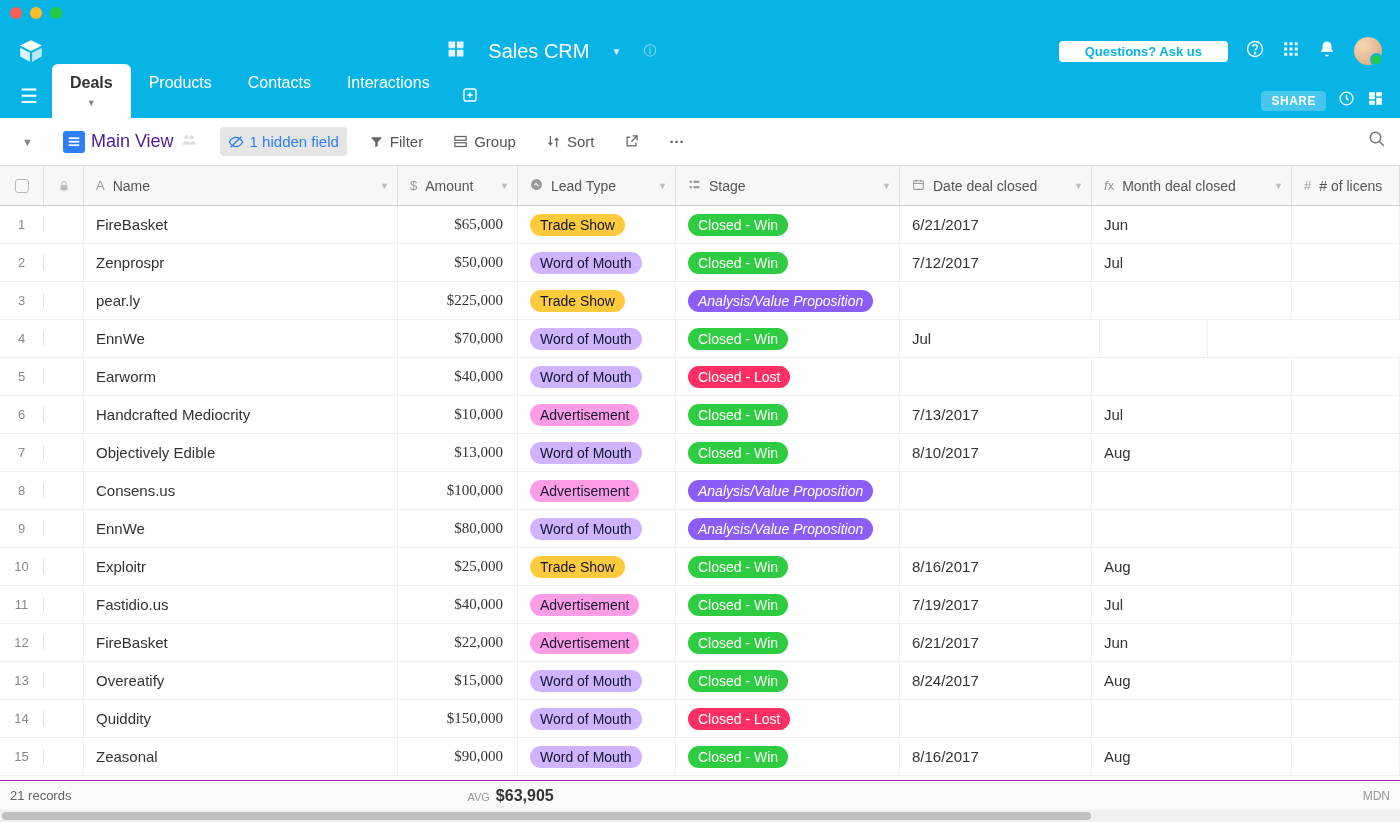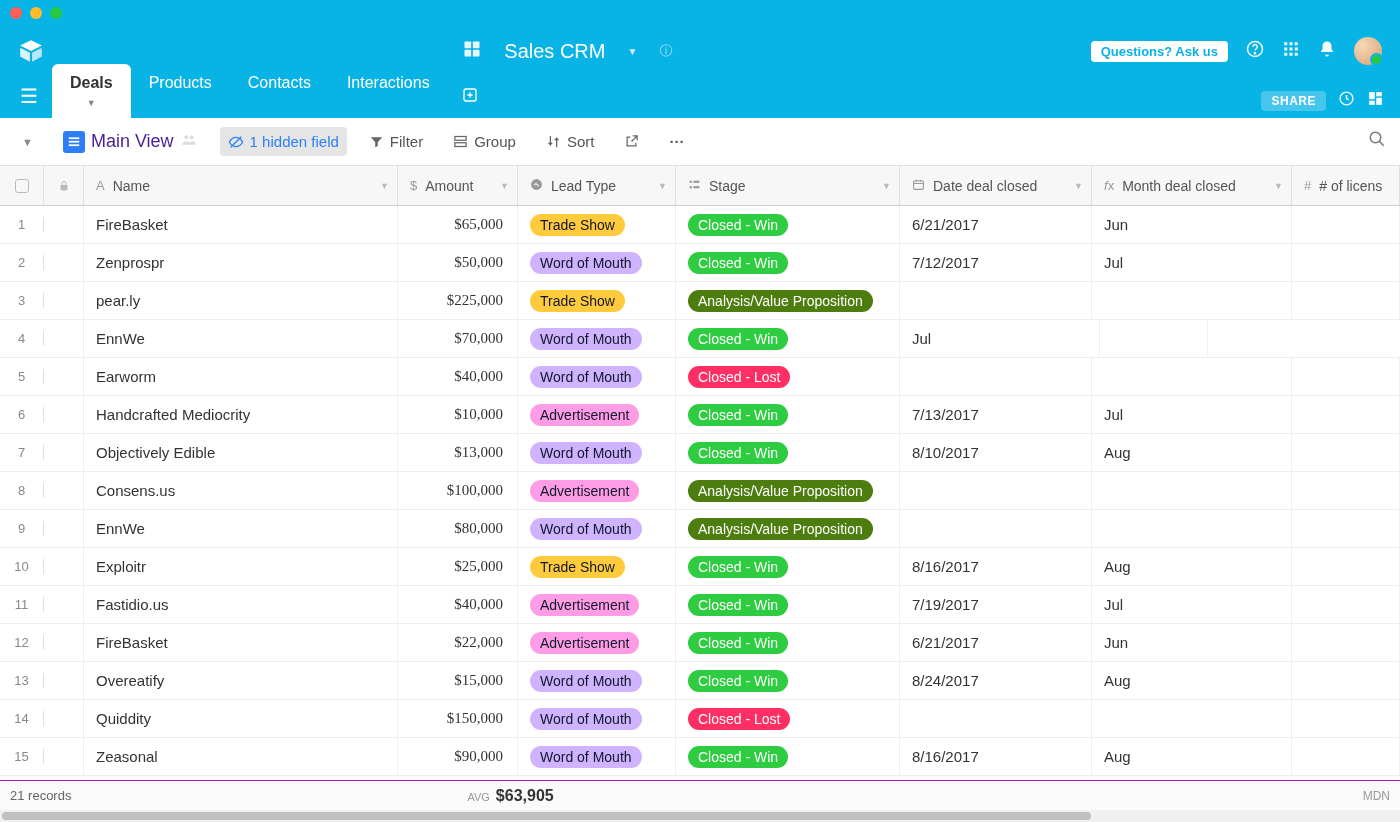--- a/index.html
+++ b/index.html
@@ -8,21 +8,21 @@
 .traffic-light { width: 12px; height: 12px; border-radius: 50%; }
 .red { background: #ff5f57; } .yellow { background: #ffbd2e; } .green { background: #28c940; }
 .header { background: #08b3e6; height: 50px; display: flex; align-items: center; padding: 0 18px; color: #fff; }
 .logo { width: 26px; height: 26px; position: relative; }
 .logo svg { width: 26px; height: 26px; }
 .header-center { flex: 1; display: flex; justify-content: center; align-items: center; gap: 22px; font-size: 20px; font-weight: 500; }
 .header-center .grid-icon { opacity: 0.9; }
 .dropdown-caret { font-size: 10px; opacity: 0.8; }
 .info-circle { opacity: 0.6; font-size: 13px; }
 .header-right { display: flex; align-items: center; gap: 18px; }
-.ask-btn { background: #fff; color: #08b3e6; border-radius: 4px; padding: 3px 10px; font-weight: 600; font-size: 13px; border: none; }
+.ask-btn { background: #fff; color: #08b3e6; border-radius: 4px; padding: 3px 26px; font-weight: 600; font-size: 13px; border: none; }
 .header-icon { color: #fff; font-size: 17px; opacity: 0.95; }
 .avatar { width: 28px; height: 28px; border-radius: 50%; background: radial-gradient(circle at 30% 30%, #f8d7b5, #d4a27a); position: relative; }
 .avatar::after { content:''; position:absolute; bottom:-1px; right:-1px; width:9px; height:9px; background:#28c940; border:2px solid #08b3e6; border-radius:50%; }
 .tabbar { background: #08b3e6; height: 42px; display: flex; align-items: flex-end; padding: 0 0 0 12px; }
 .hamburger { color:#fff; font-size:20px; padding:0 14px 10px 8px; cursor:pointer; }
 .tab { padding: 10px 18px; color: #fff; font-size: 16px; cursor: pointer; display: flex; align-items: center; gap: 6px; flex-direction: column; }
 .tab.active { background: #fff; color: #333; font-weight: 600; border-radius: 6px 6px 0 0; }
 .tab .caret { font-size: 9px; opacity: 0.6; }
 .add-tab { color:#fff; padding:10px 14px; font-size:17px; }
 .tabbar-right { margin-left:auto; display:flex; align-items:center; gap:12px; padding:0 16px 6px 0; }
@@ -52,21 +52,21 @@
 .cell.lead { width:158px; } 
 .cell.stage { width:224px; } 
 .cell.date { width:192px; } 
 .cell.month { width:200px; }
 .cell.lic { width:108px; }
 .pill { padding:3px 10px; border-radius:12px; font-size:14px; color:#0f172a; white-space:nowrap; }
 .pill.lead-trade { background:#ffcb3d; } 
 .pill.lead-word { background:#d0b3ff; } 
 .pill.lead-ad { background:#ff9ce6; }
 .pill.stage-win { background:#2ecc40; color:#fff; } 
-.pill.stage-analysis { background:#4d7c0f; color:#fff; } 
+.pill.stage-analysis { background:#8b5cf6; color:#fff;font-style:italic; } 
 .pill.stage-lost { background:#ff2e63; color:#fff; }
 .footer { height:30px; border-top:1px solid #a21caf; display:flex; align-items:center; padding:0 10px; font-size:13px; color:#666; background:#fafafa; }
 .footer .avg-block { margin-left:396px; display:flex; gap:6px; align-items:baseline; }
 .footer .avg-label { font-size:11px; color:#999; }
 .footer .avg-val { font-size:16px; font-weight:600; color:#333; }
 .footer .mdn { margin-left:auto; font-size:12px; color:#999; }
 .scrollbar-h { height:12px; background:#f0f0f0; display:flex; align-items:center; padding:0 2px; }
 .scrollbar-thumb { height:8px; background:#c0c0c0; border-radius:4px; width:78%; }
 .checkbox { width:14px; height:14px; border:1.5px solid #bbb; border-radius:3px; }
 .ppl-icon { opacity:0.4; }

